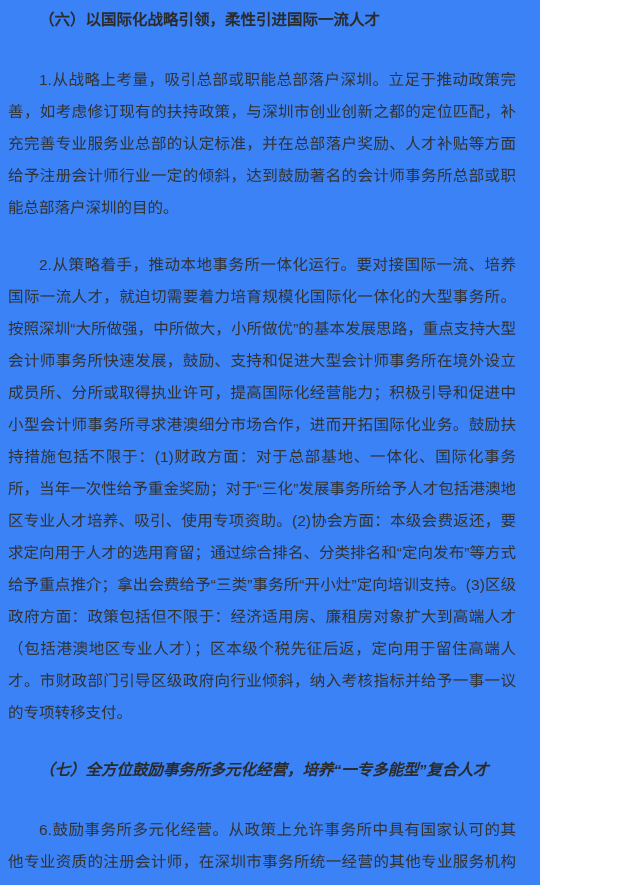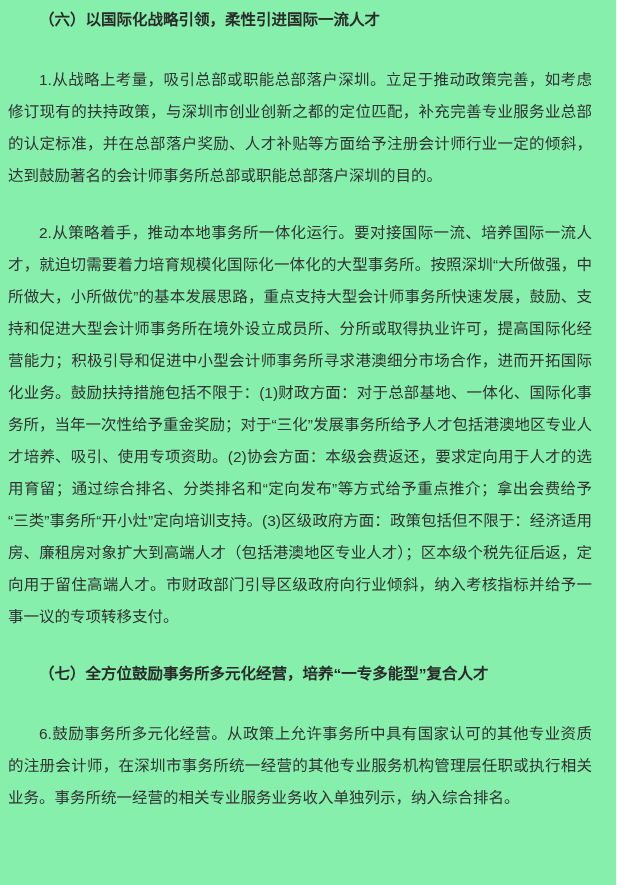--- a/index.html
+++ b/index.html
@@ -1,41 +1,42 @@
 <!DOCTYPE html>
 <html lang="zh-CN"><head>
 <meta charset="utf-8">
 <style>
   html, body {
     margin: 0;
     padding: 0;
     background: #ffffff;
   }
   .page {
-    width: 616px;
+    width: 540px;
     height: 885px;
     box-sizing: border-box;
     padding: 4px 8px 0 8px;
     overflow: hidden;
-    background: #86efac;
+    background: #3b82f6;
     color: #333333;
     font-family: "Liberation Sans", "DejaVu Sans", sans-serif;
     font-size: 15.5px;
     line-height: 32px;
   }
   .section-heading {
     font-size: 15.5px;
     font-weight: bold;
     color: #2b2b2b;
     text-indent: 2em;
     margin: 0 0 28px 0;
     line-height: 32px;
   }
   .section-heading.spaced-top {
     margin-top: 4px;
+    font-style: italic;
   }
   .paragraph {
     margin: 0 16px 25px 0;
     text-indent: 2em;
     text-align: justify;
     line-height: 32px;
     word-break: break-all;
   }
 </style>
 </head>

